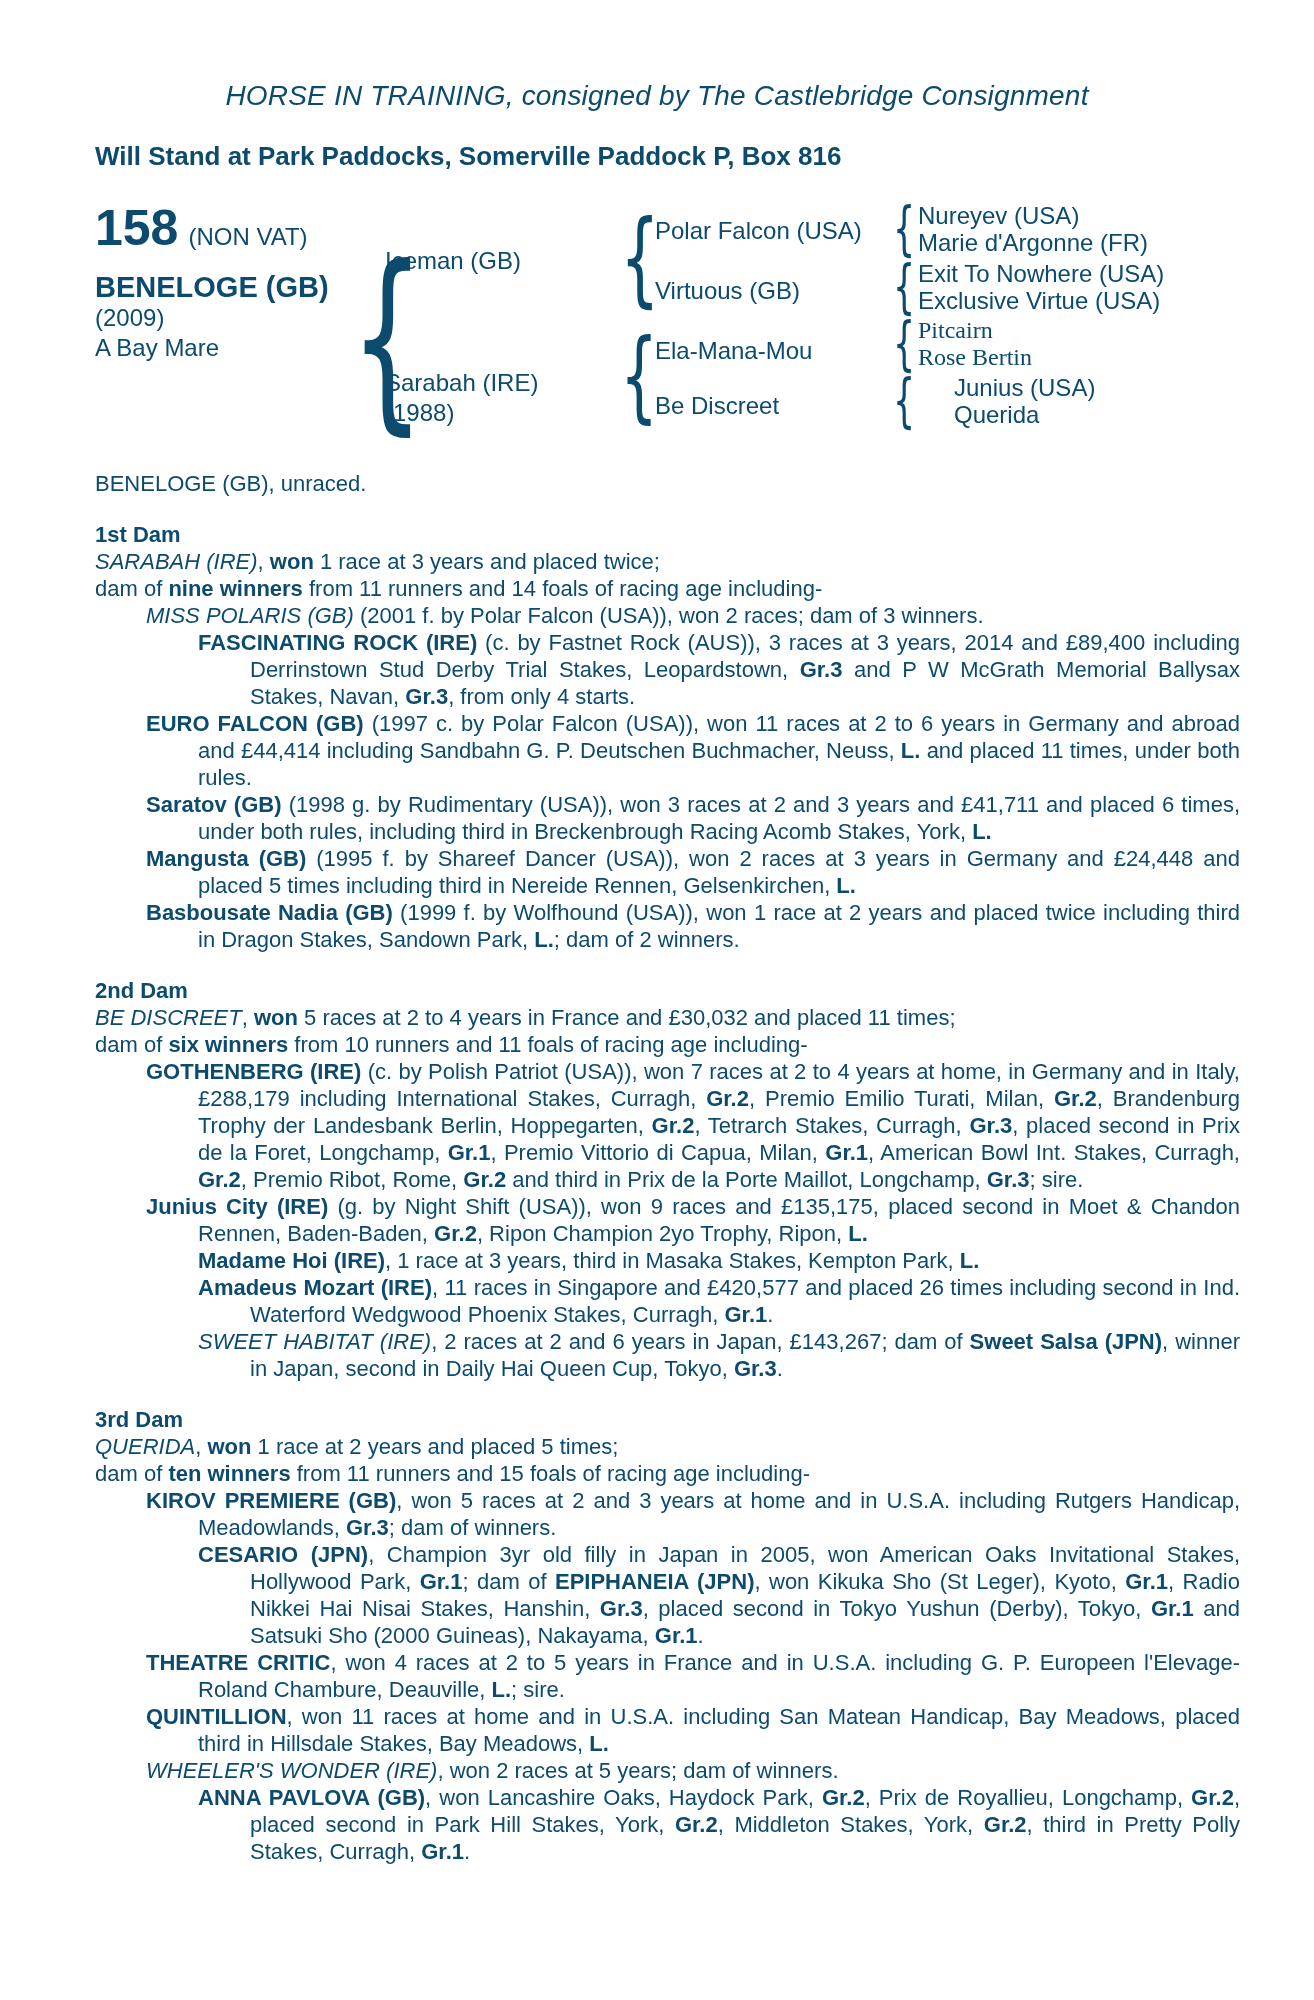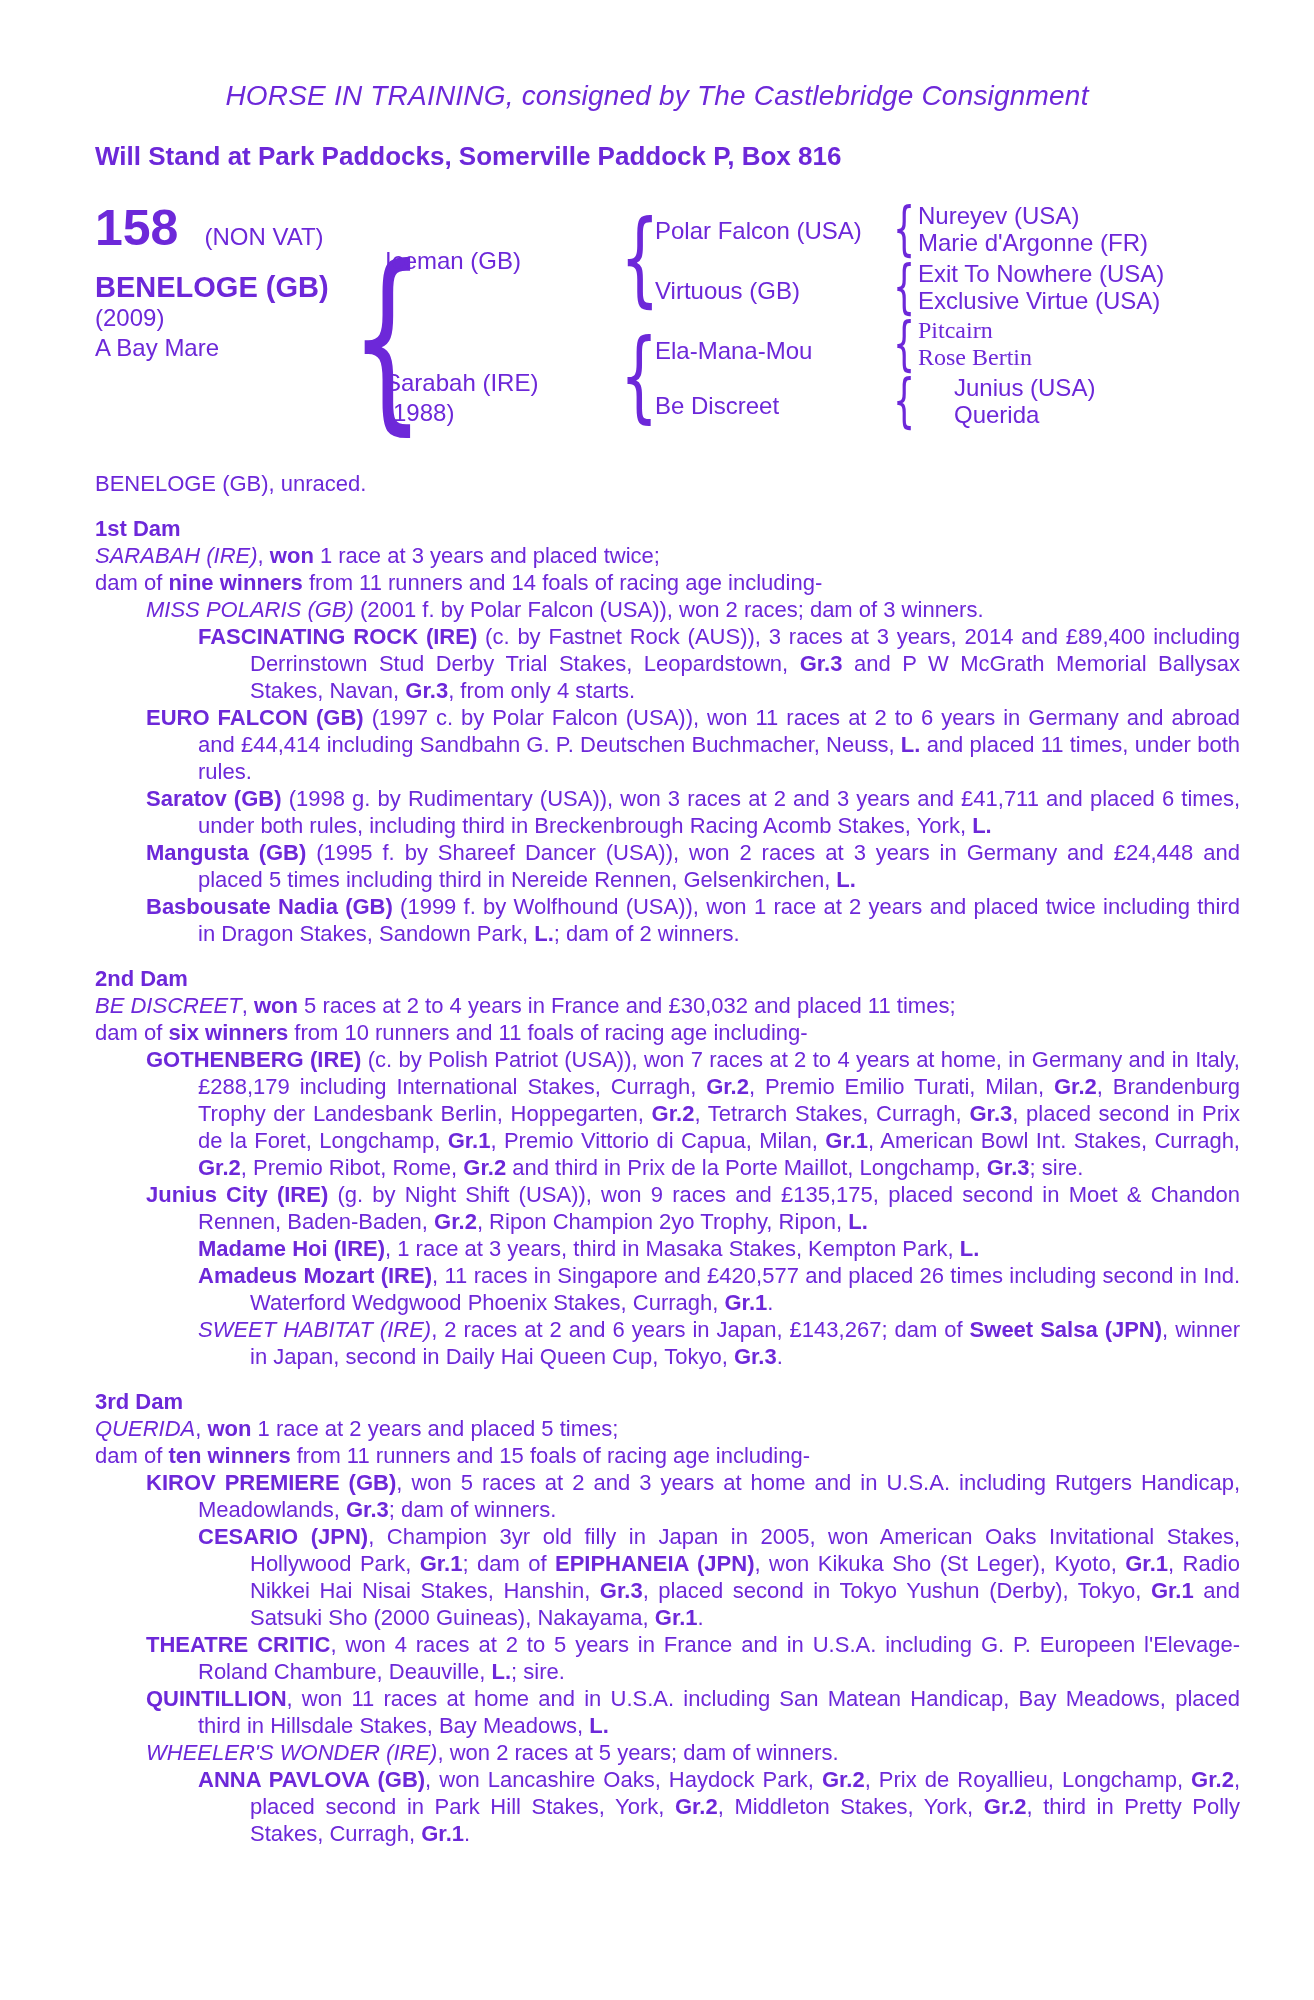--- a/index.html
+++ b/index.html
@@ -1,36 +1,36 @@
 <!DOCTYPE html>
 <html><head>
 <meta charset="utf-8">
 <style>
   html,body { margin:0; padding:0; background:#e8e8e8; }
   #page {
     position:relative;
     width:1314px; height:2000px;
     margin:0 auto;
     background:#ffffff;
-    color:#6d28d9;
+    color:#0c4a6e;
     font-family:"Liberation Sans", sans-serif;
     overflow:hidden;
   }
   
   .top-title {
     position:absolute; top:80px; left:0; width:100%;
     text-align:center; font-style:italic; font-size:28px; letter-spacing:0.2px;
   }
   .stand-line {
     position:absolute; top:141px; left:95px;
     font-weight:700; font-size:26px;
   }
   
   .ped { position:absolute; font-size:24px; line-height:30px; white-space:nowrap; }
-  .lot-row { position:absolute; left:95px; top:203px; display:flex; align-items:baseline; gap:26px; }
+  .lot-row { position:absolute; left:95px; top:203px; display:flex; align-items:baseline; gap:10px; }
   .lot-number { font-size:50px; font-weight:700; line-height:1; }
   .lot-vat { font-size:24px; }
   .horse-block { position:absolute; left:95px; top:271px; }
   .horse-name { font-weight:700; font-size:29px; line-height:32px; }
   .horse-year, .horse-desc { font-size:24px; line-height:30px; }
   .g4block { line-height:27px; }
   .brace {
     position:absolute; font-family:"DejaVu Sans", sans-serif;
     line-height:1; transform:scaleX(0.6); transform-origin:left top; font-weight:400;
   }
@@ -40,21 +40,21 @@
   #brace-g3b  { left:620px; top:326px; font-size:100px; }
   .brace-g4   { left:893px; font-size:58px; }
   #brace-g4a { top:200px; } #brace-g4b { top:258px; }
   #brace-g4c { top:315px; } #brace-g4d { top:372px; }
   
   .body-text {
     position:absolute; top:470px; left:95px; width:1145px;
     font-size:22px; line-height:27px;
   }
   .race-record { text-align:left; }
-  .dam-heading { font-weight:700; margin-top:18px; }
+  .dam-heading { font-weight:700; margin-top:24px; }
   .para { text-align:justify; }
   .indent-1 { padding-left:103px; text-indent:-52px; }
   .indent-2 { padding-left:155px; text-indent:-52px; }
   .seg-b { font-weight:700; }
   .seg-i { font-style:italic; }
 </style>
 </head>
 <body>
 
 <div id="page">

